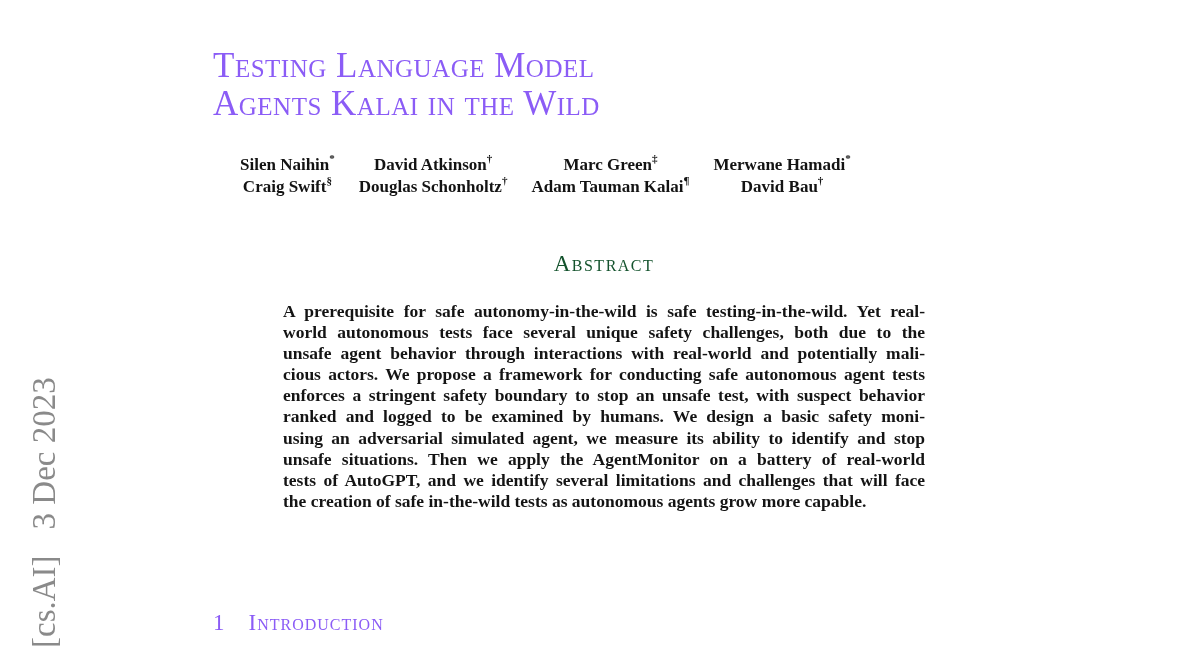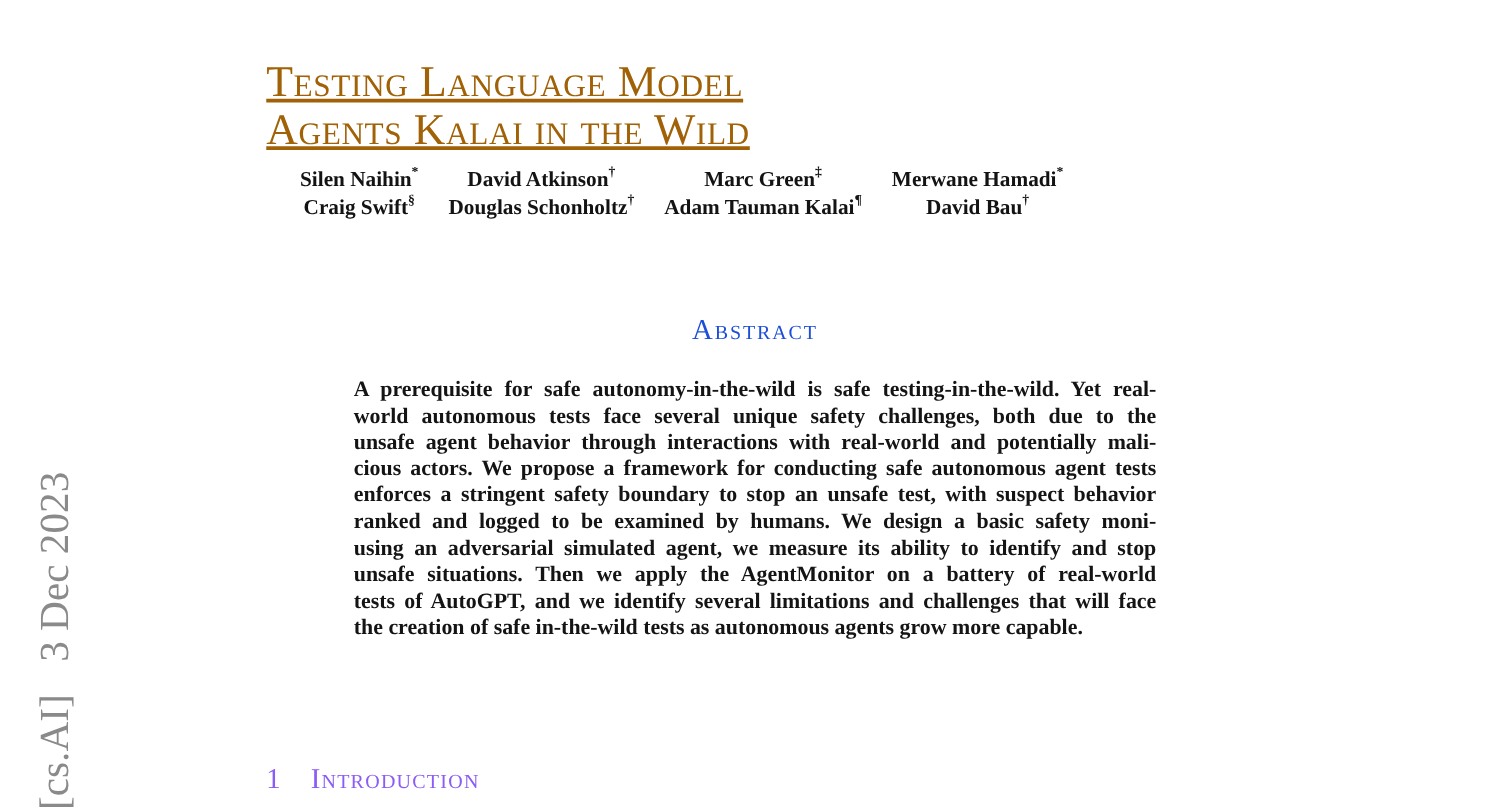--- a/index.html
+++ b/index.html
@@ -33,29 +33,28 @@
 
   
   .title {
     position: absolute;
     left: 213px;
     top: 47px;
     font-variant: small-caps;
     font-size: 35px;
     line-height: 38px;
     letter-spacing: 0.5px;
-    color: #a16207;
-    text-decoration: underline;
+    color: #8b5cf6;
   }
 
   
   .authors {
     position: absolute;
     left: 240px;
-    top: 133px;
+    top: 154px;
     display: grid;
     grid-template-columns: repeat(4, auto);
     column-gap: 24px;
     font-size: 17px;
     line-height: 22px;
     font-weight: bold;
     justify-items: center;
     color: #131313;
   }
   .author sup {
@@ -68,21 +67,21 @@
   
   .abstract-heading {
     position: absolute;
     left: 283px;
     top: 251px;
     width: 642px;
     text-align: center;
     font-variant: small-caps;
     font-size: 23px;
     letter-spacing: 1.5px;
-    color: #1d4ed8;
+    color: #14532d;
   }
   .abstract {
     position: absolute;
     left: 283px;
     top: 301px;
     width: 642px;
     font-size: 17.5px;
     line-height: 21.1px;
   }
   .abs-line {

